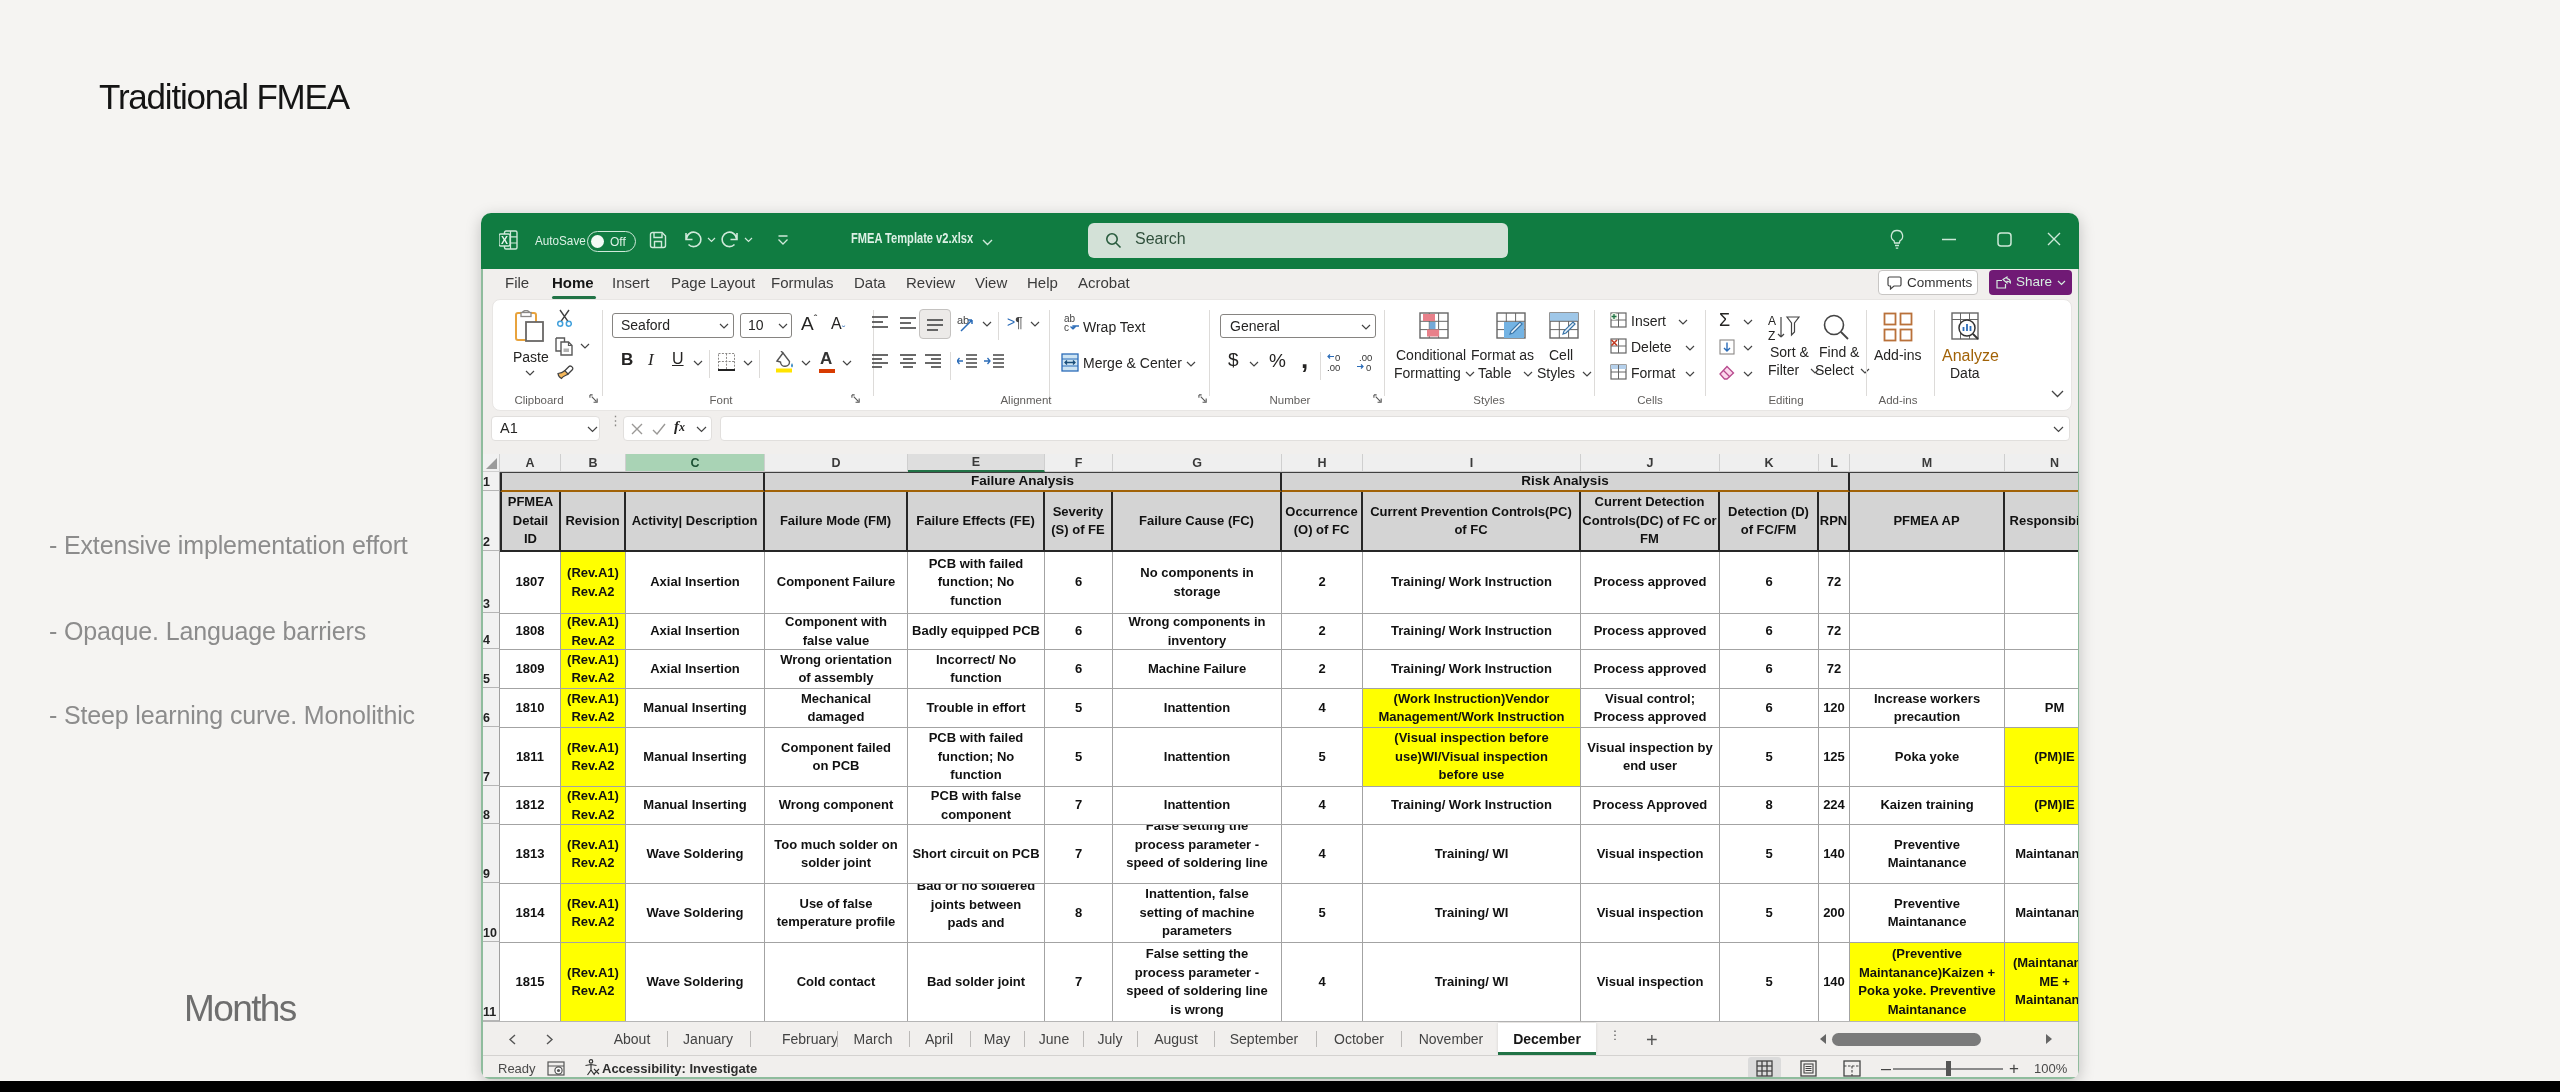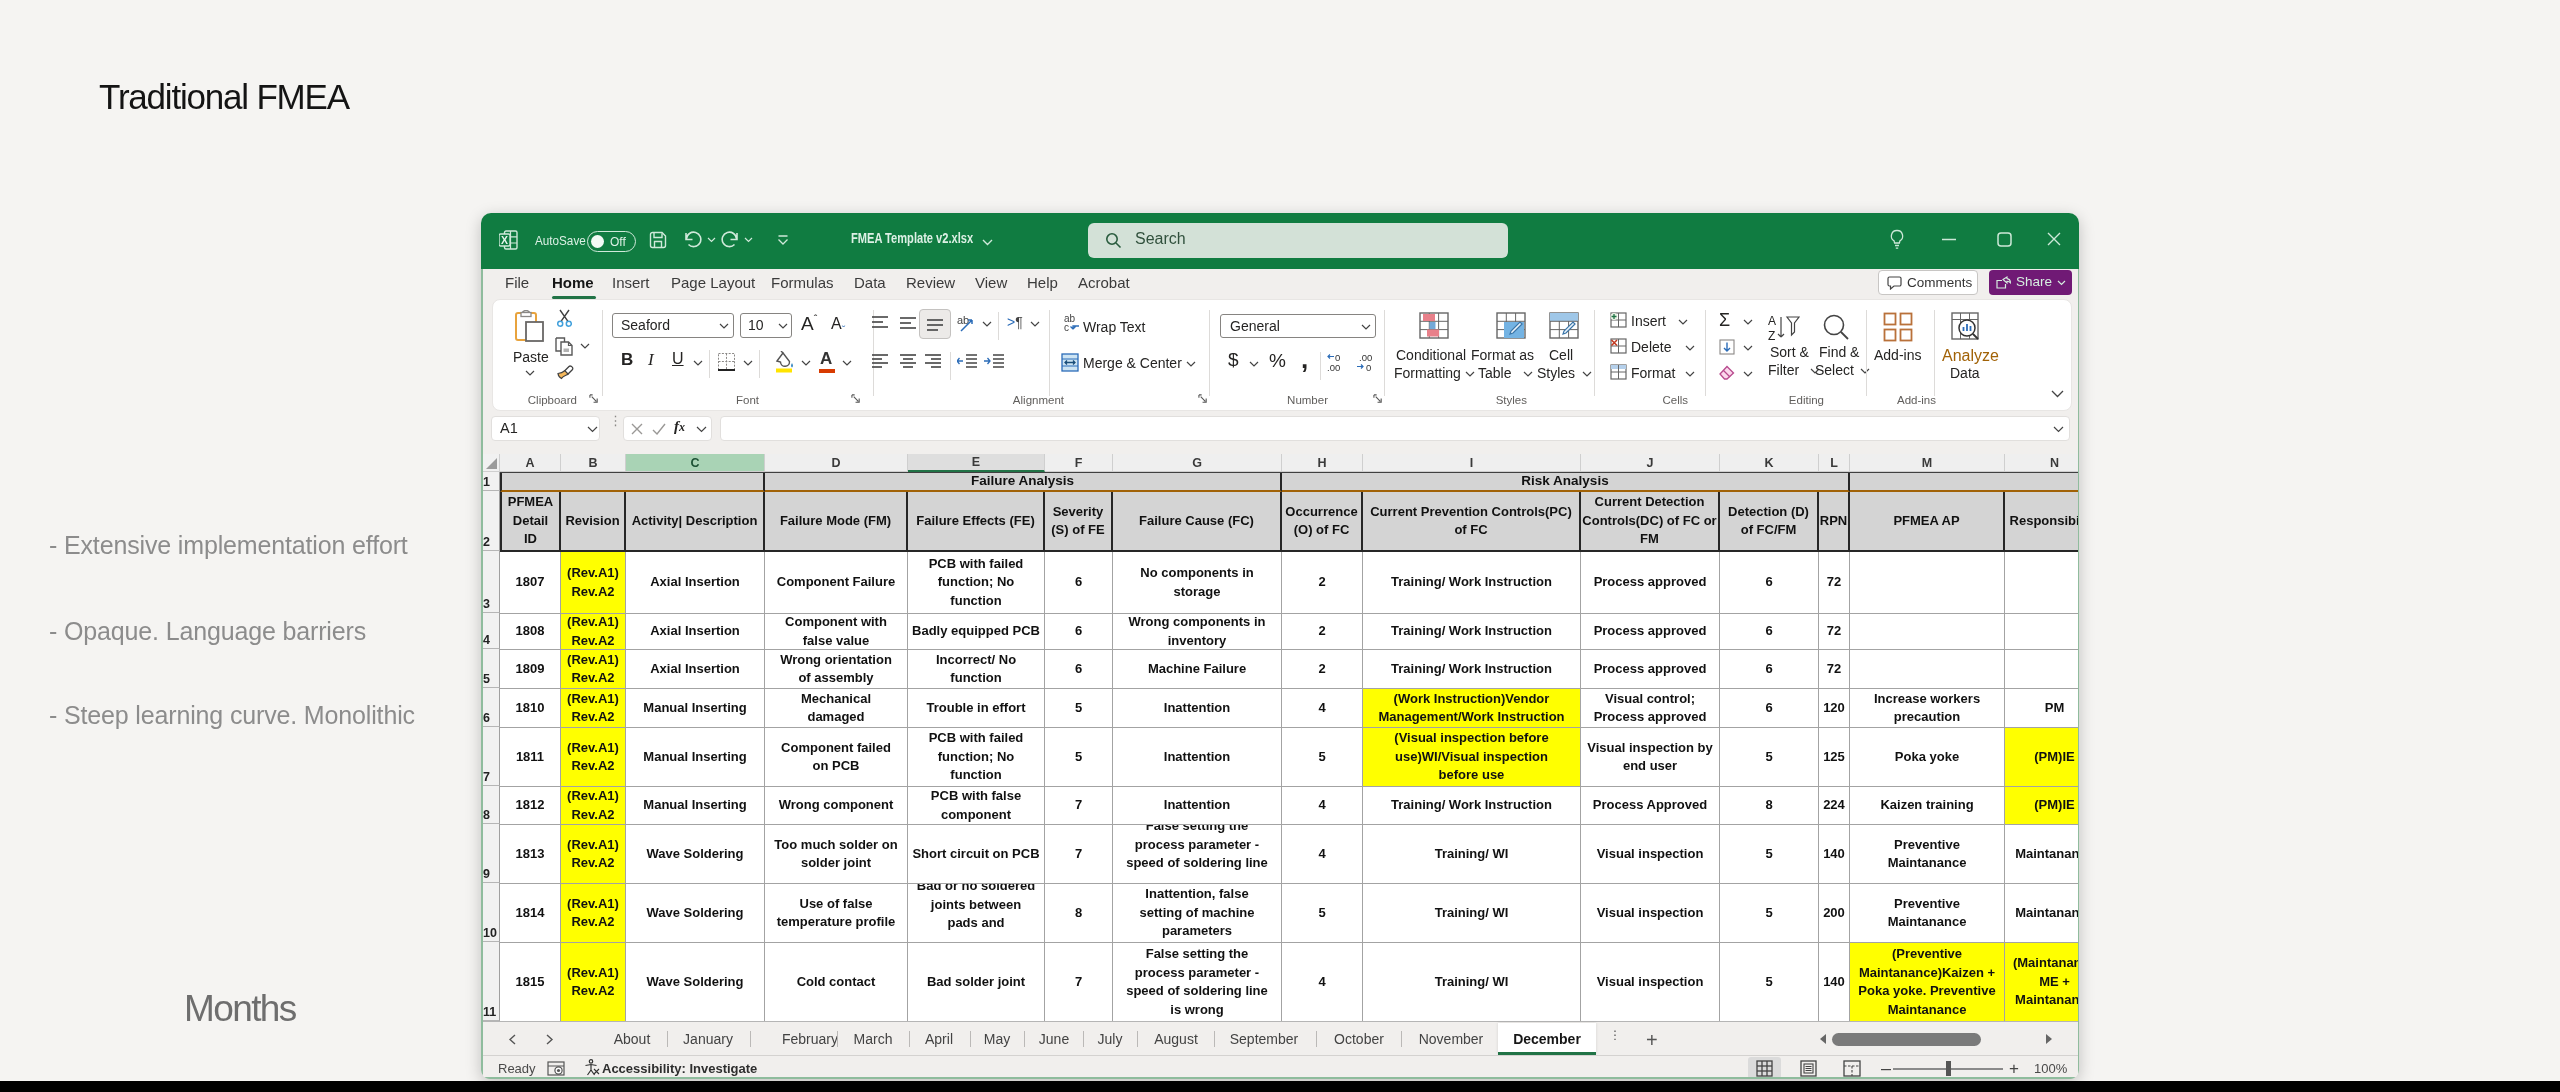--- a/index.html
+++ b/index.html
@@ -15,21 +15,21 @@
   .win { left:481px; top:213px; width:1598px; height:866px; background:#f1efed;
          border-radius:10px 10px 9px 9px; overflow:hidden;
          box-shadow:0 4px 16px rgba(0,0,0,0.22); }
   .tbar { left:0; top:0; width:1598px; height:56px; background:#107c41; }
   .wt { color:#ddf0e5; }
   .menurow { left:0; top:56px; width:1598px; height:30px; background:#f1efed; }
   .mi { top:5px; font-size:15px; color:#3b3b3b; }
   .rpanel { left:11px; top:86px; width:1580px; height:112px; background:#fff;
             border-radius:8px; border:1px solid #e8e6e4; }
   .gsep { position:absolute; top:10px; bottom:14px; width:1px; background:#dddbd9; }
-  .glabel { position:absolute; bottom:4px; font-size:11.5px; color:#605e5c; text-align:right; }
+  .glabel { position:absolute; bottom:4px; font-size:11.5px; color:#605e5c; text-align:center; }
   .launch { position:absolute; bottom:6px; width:10px; height:10px; }
   .combo { position:absolute; border:1px solid #868481; border-radius:3px; background:#fff;
            font-size:14px; color:#252423; }
   .chv { position:absolute; }
   
   .frow { left:0; top:198px; width:1598px; height:43px; background:#f1efed; }
   .fbox { position:absolute; background:#fff; border:1px solid #e1dfdd; border-radius:4px; height:25px; top:5px; }
 
   
   .grid { left:0; top:241px; width:1598px; height:567px; background:#fff; }

